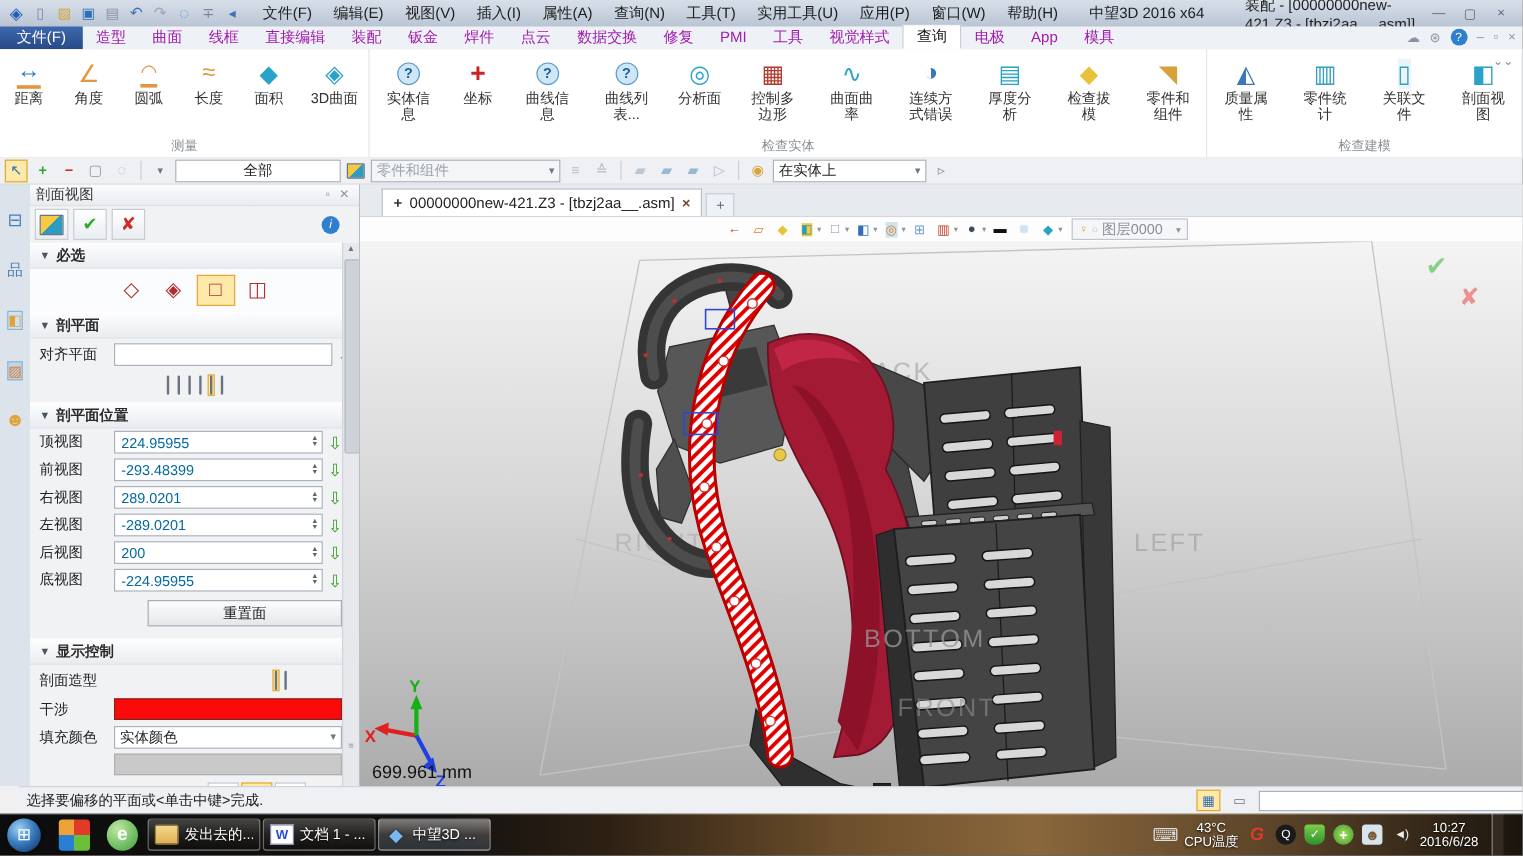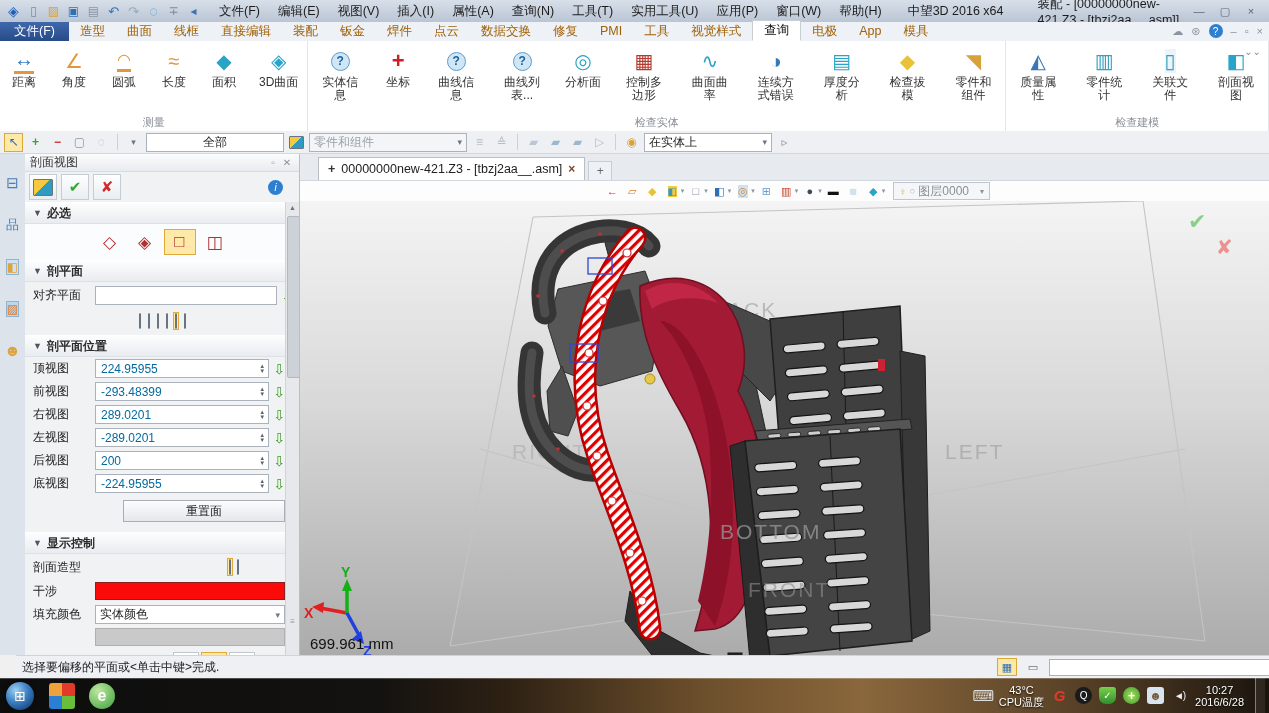--- a/index.html
+++ b/index.html
@@ -24,21 +24,21 @@
   .qi[data-icon="back"]::before{content:"◂";color:#3f72b5;}
   #menubar{display:flex;gap:2px;margin-left:4px;}
   .menuitem{padding:2px 8px;color:#1c1c1c;font-size:12.5px;}
   #apptitle{margin-left:18px;color:#1c1c1c;font-size:12.5px;}
   #doctitle{margin-left:34px;color:#1c1c1c;font-size:12.5px;flex:1;}
   .winctl{display:flex;gap:6px;padding-right:8px;color:#5a6678;}
   .winctl span{width:20px;text-align:center;font-size:11px;}
   
   #tabrow{position:absolute;left:0;top:22px;width:1269px;height:19px;background:#eef1f5;
     border-bottom:1px solid #d4d8dd;display:flex;align-items:flex-end;}
-  .rtab{padding:2px 11px 2px;font-size:12.5px;color:#a16207;height:15px;line-height:15px;}
+  .rtab{padding:2px 11px 2px;font-size:12.5px;color:#a21caf;height:15px;line-height:15px;}
   .rtab.filetab{background:linear-gradient(#3f68ad,#274a88);color:#fff;padding:2px 14px;}
   .rtab.active{background:#fff;border:1px solid #c9ced4;border-bottom:1px solid #fff;color:#111;}
   
   #ribbon{position:absolute;left:0;top:41px;width:1269px;height:90px;background:#fff;
     border-bottom:1px solid #cfd3d8;display:flex;}
   .rgroup{display:flex;flex-direction:column;border-right:1px solid #e3e5e8;}
   .rbtns{display:flex;align-items:flex-start;flex:1;padding:3px 5px 0;gap:12px;}
   .rname{height:16px;line-height:14px;text-align:center;color:#8a8f96;font-size:11px;}
   .rbtn{display:flex;flex-direction:column;align-items:center;padding:1px 2px;margin:0 1px;border:1px solid transparent;border-radius:2px;}
   .bicon{height:30px;min-width:30px;display:flex;align-items:center;justify-content:center;font-size:20px;}
@@ -199,21 +199,21 @@
     display:flex;align-items:center;gap:5px;padding:0 5px;box-sizing:border-box;}
   .tbtn.active{background:linear-gradient(rgba(255,255,255,.45),rgba(255,255,255,.18) 50%,rgba(120,150,190,.25));}
   .tbtn .tlabel{color:#fff;font-size:12px;text-shadow:0 1px 2px #000;white-space:nowrap;overflow:hidden;}
   .ticon{width:18px;height:15px;flex:none;display:flex;align-items:center;justify-content:center;}
   .ticon[data-icon="folder"]{background:linear-gradient(#f2d98a,#dfb054);border:1px solid #9a7d3a;border-radius:2px;}
   .ticon[data-icon="worddoc"]{background:#fff;border:1px solid #88a;color:#2a4fd0;font-size:11px;font-weight:bold;}
   .ticon[data-icon="worddoc"]::before{content:"W";}
   .ticon[data-icon="zw3d"]{color:#7ab8f0;font-size:15px;}
   .ticon[data-icon="zw3d"]::before{content:"◆";text-shadow:0 0 2px #123;}
   #traygap{flex:1;}
-  #tray{display:flex;align-items:center;gap:7px;padding-right:4px;}
+  #tray{display:flex;align-items:center;gap:7px;padding-right:16px;}
   .trayic{width:17px;height:17px;display:flex;align-items:center;justify-content:center;font-size:12px;border-radius:3px;color:#fff;}
   .trayic[data-icon="keyboard"]::before{content:"⌨";color:#ddd;font-size:15px;}
   .trayic[data-icon="g"]{color:#e23a2a;font-weight:bold;font-style:italic;font-size:15px;}
   .trayic[data-icon="g"]::before{content:"G";}
   .trayic[data-icon="qq"]{background:#1a1a1a;border-radius:50%;color:#fff;font-size:10px;}
   .trayic[data-icon="qq"]::before{content:"Q";}
   .trayic[data-icon="shield"]{background:linear-gradient(#7ad04a,#2f8f2f);border-radius:3px 3px 7px 7px;font-size:10px;}
   .trayic[data-icon="shield"]::before{content:"✓";}
   .trayic[data-icon="plus"]{background:radial-gradient(#a8e060,#3a9a2a);border-radius:50%;font-weight:bold;}
   .trayic[data-icon="plus"]::before{content:"+";}
@@ -897,20 +897,37 @@
     <span id="statusinput"></span>
   </div>
 
   <div id="taskbar">
     <div id="orb">⊞</div>
     <span style="display:flex;">
 
     <span class="tkicon" data-icon="squares"></span>
         <span class="tkicon" data-icon="browser">e</span>
       </span>
+    <span style="display:flex;">
+
+        <div class="tbtn">
+          <span class="ticon" data-icon="folder"></span>
+          <span class="tlabel">发出去的...</span>
+        </div>
+
+        <div class="tbtn">
+          <span class="ticon" data-icon="worddoc"></span>
+          <span class="tlabel">文档 1 - ...</span>
+        </div>
+
+        <div class="tbtn active">
+          <span class="ticon" data-icon="zw3d"></span>
+          <span class="tlabel">中望3D ...</span>
+        </div>
+      </span>
     <span id="traygap"></span>
     <div id="tray">
       <span class="trayic" data-icon="keyboard"></span>
       <div class="traytext">
         <div>43°C</div>
         <div>CPU温度</div>
       </div>
       <span style="display:flex;gap:7px;">
 
       <span class="trayic" data-icon="g"></span>

